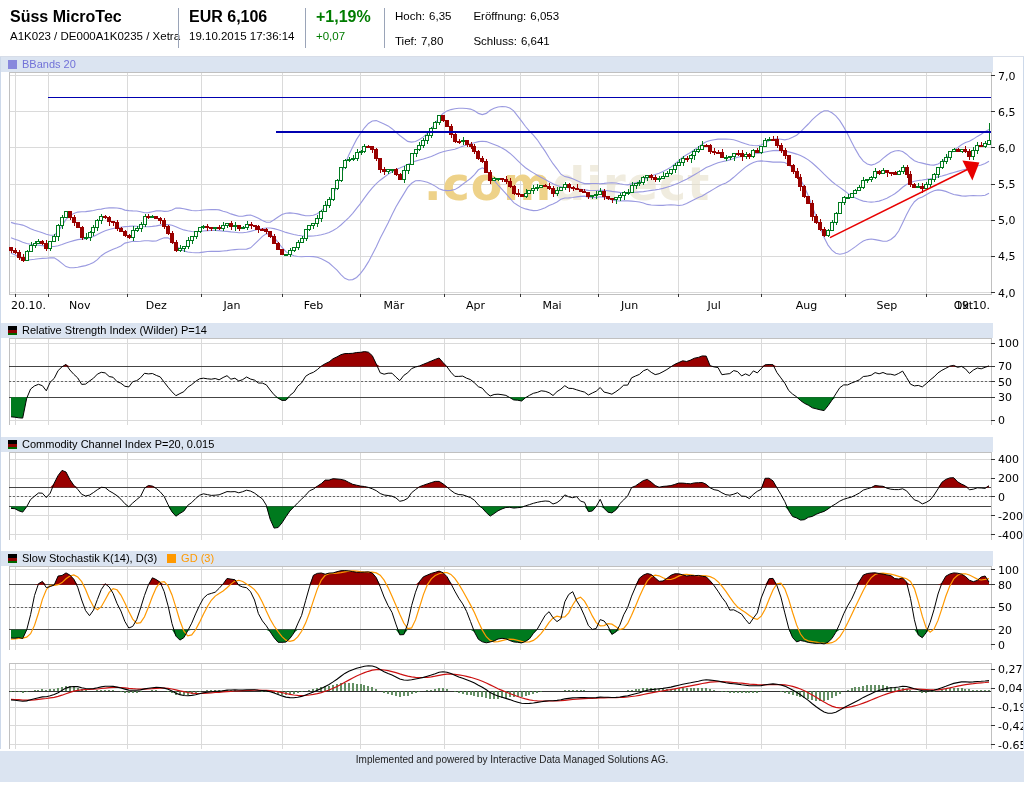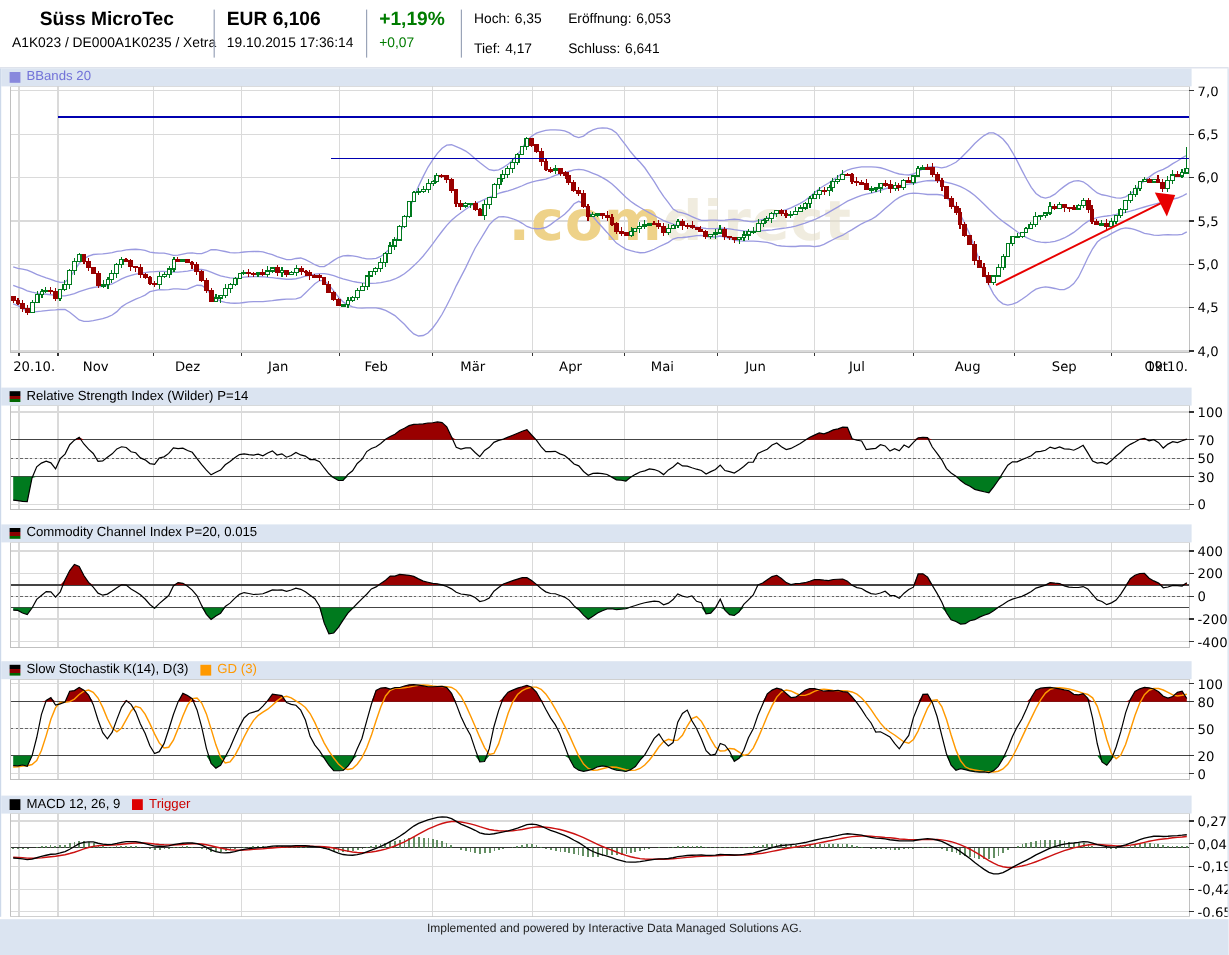--- a/index.html
+++ b/index.html
@@ -35,39 +35,39 @@
   .panel svg{display:block;}
   .mt5{margin-top:5px;} .mt12{margin-top:12px;} .mt11{margin-top:11px;} .mt13{margin-top:13px;}
   
   .footer{margin-top:2px;height:28px;background:#dbe4f1;text-align:center;
           font-size:10px;color:#222;padding-top:3px;line-height:12px;}
 </style>
 </head>
 <body>
 
 <div class="header">
-  <div class="hblock" style="width:158px;text-align:center;">
+  <div class="hblock" style="width:158px;">
     <div class="hname">Süss MicroTec</div>
     <div class="hsub">A1K023 / DE000A1K0235 / Xetra</div>
   </div>
   <div class="hsep"></div>
   <div class="hblock" style="width:106px;">
     <div class="hprice">EUR 6,106</div>
     <div class="hdate">19.10.2015 17:36:14</div>
   </div>
   <div class="hsep"></div>
   <div class="hblock" style="width:58px;">
     <div class="hpct green">+1,19%</div>
     <div class="habs green">+0,07</div>
   </div>
   <div class="hsep"></div>
   <div class="hblock stats">
     <div><span class="lbl">Hoch:</span><span>6,35</span></div>
     <div><span class="lbl">Eröffnung:</span><span>6,053</span></div>
-    <div><span class="lbl">Tief:</span><span>4,17</span></div>
+    <div><span class="lbl">Tief:</span><span>7,80</span></div>
     <div><span class="lbl">Schluss:</span><span>6,641</span></div>
   </div>
 </div>
 
 <div class="chart-block">
 
   <div class="panel">
     <div class="panel-title">
       <span class="sq sq-bbands"></span>
       <span class="t-bbands">BBands 20</span>
@@ -791,26 +791,20 @@
         <line x1="8" x2="990" y1="63.75" y2="63.75" stroke="#444" stroke-width="1" stroke-dasharray="none" shape-rendering="crispEdges"></line>
         <line x1="8" x2="990" y1="41.25" y2="41.25" stroke="#666" stroke-width="1" stroke-dasharray="2,2" shape-rendering="crispEdges"></line>
         <path d="M10.0,18.8L10.0,18.8L13.9,18.8L17.8,18.8L21.7,18.8L25.7,18.8L29.6,18.8L33.5,18.8L37.5,17.7L41.4,15.4L45.3,18.8L49.2,18.8L53.2,18.8L57.1,10.0L61.0,9.5L65.0,6.9L68.9,9.1L72.8,13.2L76.7,18.8L80.7,18.8L84.6,18.8L88.5,18.8L92.5,18.8L96.4,18.8L100.3,18.8L104.2,17.8L108.2,18.8L112.1,18.8L116.0,18.8L119.9,18.8L123.9,18.8L127.8,18.8L131.7,18.8L135.7,18.8L139.6,18.8L143.5,18.8L147.4,18.8L151.4,11.8L155.3,13.6L159.2,16.3L163.2,18.8L167.1,18.8L171.0,18.8L174.9,18.8L178.9,18.8L182.8,18.8L186.7,18.8L190.7,18.8L194.6,18.8L198.5,18.8L202.4,18.8L206.4,18.8L210.3,18.8L214.2,18.8L218.1,18.8L222.1,17.9L226.0,12.5L229.9,13.1L233.9,13.7L237.8,18.8L241.7,18.8L245.6,18.8L249.6,18.8L253.5,18.8L257.4,18.8L261.4,18.8L265.3,18.8L269.2,18.8L273.1,18.8L277.1,18.8L281.0,18.8L284.9,18.8L288.9,18.8L292.8,18.8L296.7,18.8L300.6,18.8L304.6,18.8L308.5,18.8L312.4,9.3L316.3,7.4L320.3,7.0L324.2,8.2L328.1,7.1L332.1,6.9L336.0,5.7L339.9,4.7L343.8,4.6L347.8,4.9L351.7,5.6L355.6,6.3L359.6,6.3L363.5,6.1L367.4,5.9L371.3,7.0L375.3,11.7L379.2,18.8L383.1,18.8L387.1,18.8L391.0,18.8L394.9,18.8L398.8,18.8L402.8,18.8L406.7,18.8L410.6,18.8L414.5,18.8L418.5,15.5L422.4,10.8L426.3,9.1L430.3,7.4L434.2,6.3L438.1,5.1L442.0,6.7L446.0,10.7L449.9,17.6L453.8,18.8L457.8,18.8L461.7,18.8L465.6,18.8L469.5,18.8L473.5,18.8L477.4,18.8L481.3,18.8L485.3,18.8L489.2,18.8L493.1,18.8L497.0,18.8L501.0,18.8L504.9,18.8L508.8,18.8L512.7,18.8L516.7,18.8L520.6,18.8L524.5,18.8L528.5,18.8L532.4,18.8L536.3,18.8L540.2,18.8L544.2,18.8L548.1,18.8L552.0,18.8L556.0,18.8L559.9,18.8L563.8,18.8L567.7,18.8L571.7,18.8L575.6,18.8L579.5,18.8L583.5,18.8L587.4,18.8L591.3,18.8L595.2,18.8L599.2,18.8L603.1,18.8L607.0,18.8L610.9,18.8L614.9,18.8L618.8,18.8L622.7,18.8L626.7,18.8L630.6,18.8L634.5,18.8L638.4,12.2L642.4,9.1L646.3,7.5L650.2,8.5L654.2,11.9L658.1,15.3L662.0,15.0L665.9,12.4L669.9,9.3L673.8,7.8L677.7,7.8L681.7,8.8L685.6,10.0L689.5,9.5L693.4,9.7L697.4,9.4L701.3,10.3L705.2,10.8L709.1,14.8L713.1,18.8L717.0,18.8L720.9,18.8L724.9,18.8L728.8,18.8L732.7,18.8L736.6,18.8L740.6,18.8L744.5,18.8L748.4,18.8L752.4,18.8L756.3,18.8L760.2,18.8L764.1,18.8L768.1,12.7L772.0,12.4L775.9,18.8L779.9,18.8L783.8,18.8L787.7,18.8L791.6,18.8L795.6,18.8L799.5,18.8L803.4,18.8L807.3,18.8L811.3,18.8L815.2,18.8L819.1,18.8L823.1,18.8L827.0,18.8L830.9,18.8L834.8,18.8L838.8,18.8L842.7,18.8L846.6,18.8L850.6,18.8L854.5,18.8L858.4,15.2L862.3,9.0L866.3,7.5L870.2,7.0L874.1,6.8L878.1,7.5L882.0,8.1L885.9,8.9L889.8,9.6L893.8,12.6L897.7,13.0L901.6,12.0L905.5,16.0L909.5,18.8L913.4,18.8L917.3,18.8L921.3,18.8L925.2,18.8L929.1,18.8L933.0,18.8L937.0,18.8L940.9,17.0L944.8,10.2L948.8,8.0L952.7,6.9L956.6,7.2L960.5,8.2L964.5,10.5L968.4,14.2L972.3,15.7L976.3,14.4L980.2,11.0L984.1,10.0L988.0,16.1L988.0,18.8Z" fill="#990000" stroke="none"></path>
         <path d="M10.0,63.8L10.0,72.0L13.9,72.2L17.8,71.5L21.7,72.5L25.7,63.9L29.6,63.8L33.5,63.8L37.5,63.8L41.4,63.8L45.3,63.8L49.2,63.8L53.2,63.8L57.1,63.8L61.0,63.8L65.0,63.8L68.9,63.8L72.8,63.8L76.7,63.8L80.7,63.8L84.6,63.8L88.5,63.8L92.5,63.8L96.4,63.8L100.3,63.8L104.2,63.8L108.2,63.8L112.1,63.8L116.0,63.8L119.9,63.8L123.9,63.8L127.8,63.8L131.7,63.8L135.7,63.8L139.6,63.8L143.5,63.8L147.4,63.8L151.4,63.8L155.3,63.8L159.2,63.8L163.2,63.8L167.1,63.8L171.0,63.8L174.9,70.1L178.9,74.1L182.8,71.7L186.7,64.8L190.7,63.8L194.6,63.8L198.5,63.8L202.4,63.8L206.4,63.8L210.3,63.8L214.2,63.8L218.1,63.8L222.1,63.8L226.0,63.8L229.9,63.8L233.9,63.8L237.8,63.8L241.7,63.8L245.6,63.8L249.6,63.8L253.5,63.8L257.4,63.8L261.4,63.8L265.3,63.8L269.2,65.8L273.1,71.7L277.1,76.3L281.0,76.3L284.9,76.1L288.9,72.5L292.8,67.1L296.7,63.8L300.6,63.8L304.6,63.8L308.5,63.8L312.4,63.8L316.3,63.8L320.3,63.8L324.2,63.8L328.1,63.8L332.1,63.8L336.0,63.8L339.9,63.8L343.8,63.8L347.8,63.8L351.7,63.8L355.6,63.8L359.6,63.8L363.5,63.8L367.4,63.8L371.3,63.8L375.3,63.8L379.2,63.8L383.1,63.8L387.1,63.8L391.0,63.8L394.9,63.8L398.8,68.8L402.8,68.6L406.7,63.8L410.6,63.8L414.5,63.8L418.5,63.8L422.4,63.8L426.3,63.8L430.3,63.8L434.2,63.8L438.1,63.8L442.0,63.8L446.0,63.8L449.9,63.8L453.8,63.8L457.8,63.8L461.7,63.8L465.6,63.8L469.5,63.8L473.5,66.1L477.4,73.3L481.3,75.8L485.3,76.8L489.2,76.0L493.1,74.9L497.0,73.0L501.0,72.3L504.9,72.8L508.8,74.5L512.7,75.9L516.7,76.3L520.6,76.9L524.5,75.4L528.5,72.8L532.4,67.4L536.3,63.8L540.2,63.8L544.2,63.8L548.1,63.8L552.0,63.8L556.0,63.8L559.9,63.8L563.8,63.8L567.7,63.8L571.7,63.8L575.6,63.8L579.5,63.8L583.5,63.8L587.4,63.8L591.3,63.8L595.2,63.8L599.2,63.8L603.1,63.8L607.0,63.8L610.9,68.4L614.9,65.9L618.8,63.8L622.7,63.8L626.7,63.8L630.6,63.8L634.5,63.8L638.4,63.8L642.4,63.8L646.3,63.8L650.2,63.8L654.2,63.8L658.1,63.8L662.0,63.8L665.9,63.8L669.9,63.8L673.8,63.8L677.7,63.8L681.7,63.8L685.6,63.8L689.5,63.8L693.4,63.8L697.4,63.8L701.3,63.8L705.2,63.8L709.1,63.8L713.1,63.8L717.0,63.8L720.9,63.8L724.9,63.8L728.8,63.8L732.7,63.8L736.6,63.8L740.6,63.8L744.5,63.8L748.4,63.8L752.4,63.8L756.3,63.8L760.2,63.8L764.1,63.8L768.1,63.8L772.0,63.8L775.9,63.8L779.9,63.8L783.8,63.8L787.7,63.8L791.6,71.6L795.6,75.9L799.5,74.5L803.4,75.3L807.3,76.4L811.3,77.0L815.2,77.4L819.1,77.2L823.1,77.9L827.0,76.2L830.9,72.6L834.8,66.3L838.8,63.8L842.7,63.8L846.6,63.8L850.6,63.8L854.5,63.8L858.4,63.8L862.3,63.8L866.3,63.8L870.2,63.8L874.1,63.8L878.1,63.8L882.0,63.8L885.9,63.8L889.8,63.8L893.8,63.8L897.7,63.8L901.6,63.8L905.5,63.8L909.5,63.8L913.4,63.8L917.3,69.0L921.3,71.7L925.2,66.6L929.1,63.8L933.0,63.8L937.0,63.8L940.9,63.8L944.8,63.8L948.8,63.8L952.7,63.8L956.6,63.8L960.5,63.8L964.5,63.8L968.4,63.8L972.3,63.8L976.3,63.8L980.2,63.8L984.1,63.8L988.0,63.8L988.0,63.8Z" fill="#007a1e" stroke="none"></path>
         <path d="M10.0,73.1L13.9,72.9L17.8,72.4L21.7,72.1L25.7,71.1L29.6,67.7L33.5,59.4L37.5,47.0L41.4,33.4L45.3,23.7L49.2,19.4L53.2,19.3L57.1,18.7L61.0,16.6L65.0,12.7L68.9,10.0L72.8,9.0L76.7,10.9L80.7,15.7L84.6,23.5L88.5,33.0L92.5,40.7L96.4,43.8L100.3,40.7L104.2,33.7L108.2,26.4L112.1,22.6L116.0,23.8L119.9,29.1L123.9,37.0L127.8,45.6L131.7,53.1L135.7,57.4L139.6,56.7L143.5,50.8L147.4,41.2L151.4,30.6L155.3,21.6L159.2,16.2L163.2,15.7L167.1,19.9L171.0,28.9L174.9,41.4L178.9,54.7L182.8,65.0L186.7,69.8L190.7,68.9L194.6,63.8L198.5,56.4L202.4,48.2L206.4,40.5L210.3,34.3L214.2,30.1L218.1,27.4L222.1,25.0L226.0,21.7L229.9,18.1L233.9,15.1L237.8,14.3L241.7,15.5L245.6,18.1L249.6,20.5L253.5,23.6L257.4,28.6L261.4,36.2L265.3,45.1L269.2,53.2L273.1,60.0L277.1,65.7L281.0,70.6L284.9,74.1L288.9,75.3L292.8,74.4L296.7,70.9L300.6,65.3L304.6,57.1L308.5,46.8L312.4,34.6L316.3,23.1L320.3,14.0L324.2,9.3L328.1,7.6L332.1,7.5L336.0,7.1L339.9,6.6L343.8,5.8L347.8,5.1L351.7,4.9L355.6,5.1L359.6,5.6L363.5,6.0L367.4,6.1L371.3,6.2L375.3,6.9L379.2,9.2L383.1,14.2L387.1,21.6L391.0,30.2L394.9,39.2L398.8,48.3L402.8,57.0L406.7,62.7L410.6,61.9L414.5,53.9L418.5,41.2L422.4,28.6L426.3,18.8L430.3,12.8L434.2,9.5L438.1,7.7L442.0,6.6L446.0,6.6L449.9,8.4L453.8,12.3L457.8,18.1L461.7,24.8L465.6,31.7L469.5,38.9L473.5,46.8L477.4,55.7L481.3,64.1L485.3,70.7L489.2,74.4L493.1,75.8L497.0,75.6L501.0,74.6L504.9,73.6L508.8,73.1L512.7,73.4L516.7,74.4L520.6,75.4L524.5,76.0L528.5,75.8L532.4,74.4L536.3,71.5L540.2,67.3L544.2,62.1L548.1,56.3L552.0,51.9L556.0,50.1L559.9,51.1L563.8,50.8L567.7,46.8L571.7,39.0L575.6,32.9L579.5,31.1L583.5,35.1L587.4,42.0L591.3,49.9L595.2,56.6L599.2,59.8L603.1,59.6L607.0,57.7L610.9,58.2L614.9,60.7L618.8,63.5L622.7,62.4L626.7,57.4L630.6,49.3L634.5,40.2L638.4,30.7L642.4,22.0L646.3,14.9L650.2,10.7L654.2,9.1L658.1,9.8L662.0,11.7L665.9,13.4L669.9,13.5L673.8,12.1L677.7,10.1L681.7,8.7L685.6,8.4L689.5,8.8L693.4,9.3L697.4,9.6L701.3,9.7L705.2,9.8L709.1,10.6L713.1,12.4L717.0,15.7L720.9,20.1L724.9,25.4L728.8,31.2L732.7,36.6L736.6,41.1L740.6,44.0L744.5,46.5L748.4,49.4L752.4,52.3L756.3,53.4L760.2,50.2L764.1,43.2L768.1,33.2L772.0,24.0L775.9,17.7L779.9,17.2L783.8,22.8L787.7,33.4L791.6,46.5L795.6,58.9L799.5,68.0L803.4,73.0L807.3,74.9L811.3,75.6L815.2,76.2L819.1,76.8L823.1,77.2L827.0,77.3L830.9,76.7L834.8,74.8L838.8,70.9L842.7,64.8L846.6,57.1L850.6,48.7L854.5,40.4L858.4,32.4L862.3,24.4L866.3,17.0L870.2,11.6L874.1,8.5L878.1,7.3L882.0,7.2L885.9,7.6L889.8,8.2L893.8,9.2L897.7,10.4L901.6,11.6L905.5,12.7L909.5,15.5L913.4,22.6L917.3,35.3L921.3,50.2L925.2,61.9L929.1,66.3L933.0,63.2L937.0,54.4L940.9,42.6L944.8,30.2L948.8,19.9L952.7,12.9L956.6,9.2L960.5,7.8L964.5,7.8L968.4,9.0L972.3,11.0L976.3,13.1L980.2,14.0L984.1,13.4L988.0,12.6" stroke="#ff9900" fill="none" stroke-width="1.2"></path>
         <path d="M10.0,72.0L13.9,72.2L17.8,71.5L21.7,72.5L25.7,63.9L29.6,48.6L33.5,29.5L37.5,17.7L41.4,15.4L45.3,21.6L49.2,20.6L53.2,19.0L57.1,10.0L61.0,9.5L65.0,6.9L68.9,9.1L72.8,13.2L76.7,21.2L80.7,34.0L84.6,44.6L88.5,49.7L92.5,44.1L96.4,33.5L100.3,23.5L104.2,17.8L108.2,21.0L112.1,27.4L116.0,37.4L119.9,45.0L123.9,55.5L127.8,62.0L131.7,60.4L135.7,53.7L139.6,41.9L143.5,29.4L147.4,18.9L151.4,11.8L155.3,13.6L159.2,16.3L163.2,25.6L167.1,39.9L171.0,57.6L174.9,70.1L178.9,74.1L182.8,71.7L186.7,64.8L190.7,57.2L194.6,47.9L198.5,39.5L202.4,32.3L206.4,28.6L210.3,27.4L214.2,26.2L218.1,22.4L222.1,17.9L226.0,12.5L229.9,13.1L233.9,13.7L237.8,19.4L241.7,21.0L245.6,21.7L249.6,25.8L253.5,34.0L257.4,47.6L261.4,54.9L265.3,59.8L269.2,65.8L273.1,71.7L277.1,76.3L281.0,76.3L284.9,76.1L288.9,72.5L292.8,67.1L296.7,57.9L300.6,49.4L304.6,34.7L308.5,20.9L312.4,9.3L316.3,7.4L320.3,7.0L324.2,8.2L328.1,7.1L332.1,6.9L336.0,5.7L339.9,4.7L343.8,4.6L347.8,4.9L351.7,5.6L355.6,6.3L359.6,6.3L363.5,6.1L367.4,5.9L371.3,7.0L375.3,11.7L379.2,20.8L383.1,31.0L387.1,39.6L391.0,46.4L394.9,58.1L398.8,68.8L402.8,68.6L406.7,57.9L410.6,39.6L414.5,26.2L418.5,15.5L422.4,10.8L426.3,9.1L430.3,7.4L434.2,6.3L438.1,5.1L442.0,6.7L446.0,10.7L449.9,17.6L453.8,25.1L457.8,32.2L461.7,37.9L465.6,45.4L469.5,55.5L473.5,66.1L477.4,73.3L481.3,75.8L485.3,76.8L489.2,76.0L493.1,74.9L497.0,73.0L501.0,72.3L504.9,72.8L508.8,74.5L512.7,75.9L516.7,76.3L520.6,76.9L524.5,75.4L528.5,72.8L532.4,67.4L536.3,63.1L540.2,56.3L544.2,49.3L548.1,45.7L552.0,51.7L556.0,55.6L559.9,52.8L563.8,35.8L567.7,28.5L571.7,25.7L575.6,34.6L579.5,41.1L583.5,49.9L587.4,59.6L591.3,63.4L595.2,62.5L599.2,53.6L603.1,55.0L607.0,60.1L610.9,68.4L614.9,65.9L618.8,59.2L622.7,48.8L626.7,41.4L630.6,30.1L634.5,21.0L638.4,12.2L642.4,9.1L646.3,7.5L650.2,8.5L654.2,11.9L658.1,15.3L662.0,15.0L665.9,12.4L669.9,9.3L673.8,7.8L677.7,7.8L681.7,8.8L685.6,10.0L689.5,9.5L693.4,9.7L697.4,9.4L701.3,10.3L705.2,10.8L709.1,14.8L713.1,19.7L717.0,25.2L720.9,31.3L724.9,36.5L728.8,44.1L732.7,43.8L736.6,45.8L740.6,48.1L744.5,53.5L748.4,58.0L752.4,52.1L756.3,46.9L760.2,32.0L764.1,22.3L768.1,12.7L772.0,12.4L775.9,19.5L779.9,31.1L783.8,46.9L787.7,62.1L791.6,71.6L795.6,75.9L799.5,74.5L803.4,75.3L807.3,76.4L811.3,77.0L815.2,77.4L819.1,77.2L823.1,77.9L827.0,76.2L830.9,72.6L834.8,66.3L838.8,57.6L842.7,47.8L846.6,39.9L850.6,33.2L854.5,24.6L858.4,15.2L862.3,9.0L866.3,7.5L870.2,7.0L874.1,6.8L878.1,7.5L882.0,8.1L885.9,8.9L889.8,9.6L893.8,12.6L897.7,13.0L901.6,12.0L905.5,16.0L909.5,32.4L913.4,53.8L917.3,69.0L921.3,71.7L925.2,66.6L929.1,56.5L933.0,43.7L937.0,28.0L940.9,17.0L944.8,10.2L948.8,8.0L952.7,6.9L956.6,7.2L960.5,8.2L964.5,10.5L968.4,14.2L972.3,15.7L976.3,14.4L980.2,11.0L984.1,10.0L988.0,16.1" stroke="#000000" fill="none" stroke-width="1"></path>
       </svg>
   </div>
 
   <div class="panel mt13">
-    <div class="panel-title">
-      <span class="sq sq-black"></span>
-      <span>MACD 12, 26, 9</span>
-      <span class="sq sq-red"></span>
-      <span class="t-red">Trigger</span>
-    </div>
     <svg id="svg-macd" width="1022" height="86">
         <rect x="8" y="0" width="982" height="86" fill="#fff"></rect>
         <g shape-rendering="crispEdges">
           <line x1="14.874" x2="14.874" y1="0" y2="86" stroke="#dadada"></line>
           <line x1="47.28" x2="47.28" y1="0" y2="86" stroke="#dadada"></line>
           <line x1="126.822" x2="126.822" y1="0" y2="86" stroke="#dadada"></line>
           <line x1="200.472" x2="200.472" y1="0" y2="86" stroke="#dadada"></line>
           <line x1="281.978" x2="281.978" y1="0" y2="86" stroke="#dadada"></line>
           <line x1="359.556" x2="359.556" y1="0" y2="86" stroke="#dadada"></line>
           <line x1="443.026" x2="443.026" y1="0" y2="86" stroke="#dadada"></line>

